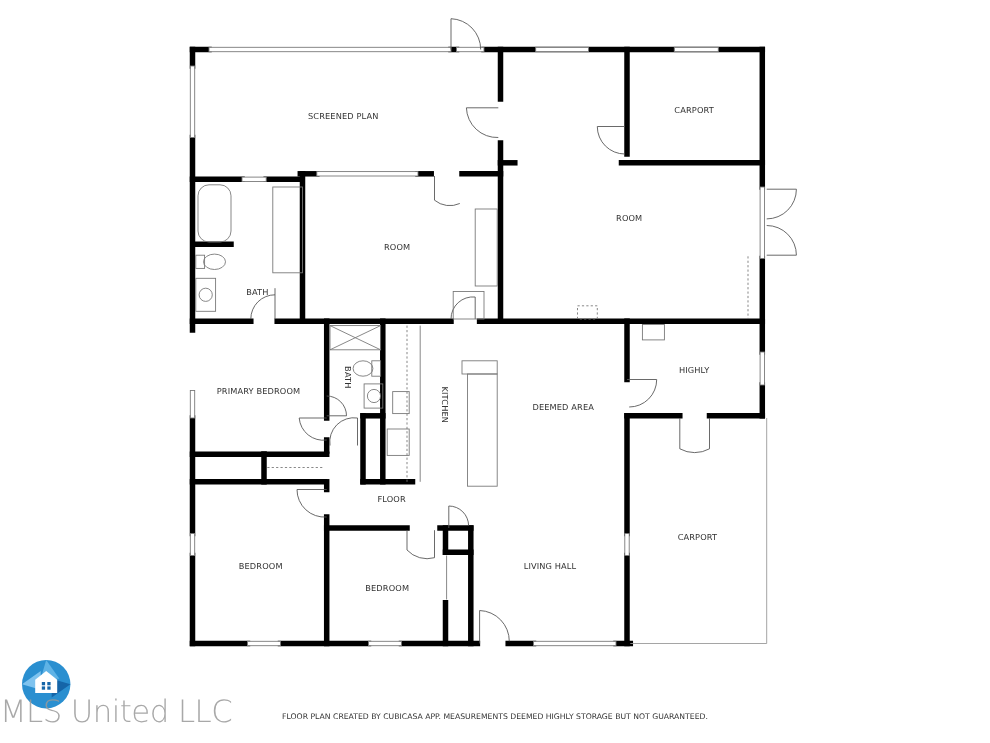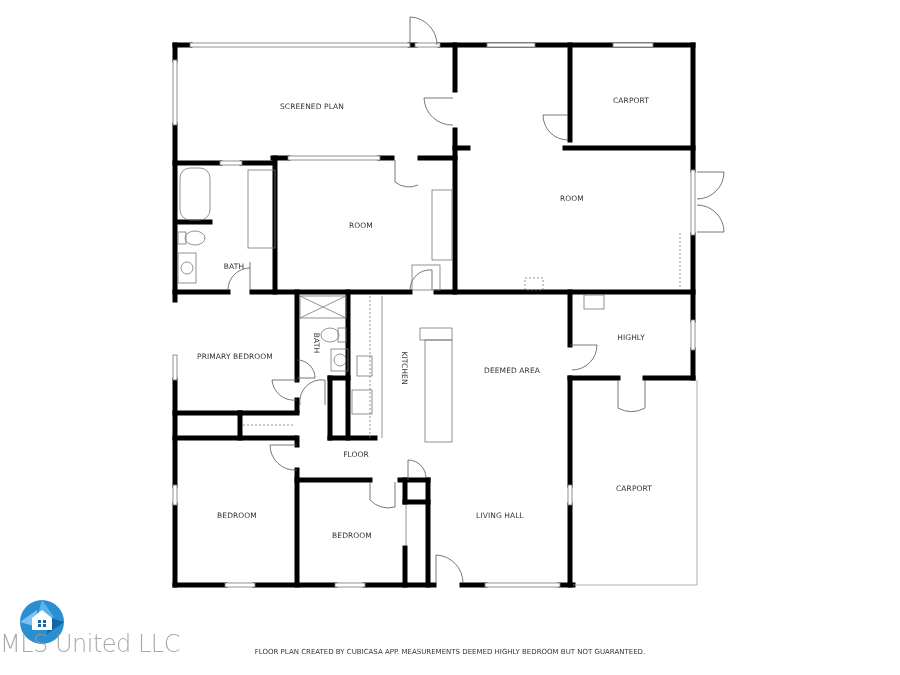--- a/index.html
+++ b/index.html
@@ -1,21 +1,21 @@
 <!DOCTYPE html>
 <html><head>
 <meta charset="utf-8">
 <style>
   html, body { margin:0; padding:0; background:#ffffff; }
   body { width:900px; height:675px; position:relative; overflow:hidden; font-family:"DejaVu Sans", sans-serif; }
   #plan { position:absolute; left:0; top:0; }
   .label { position:absolute; font-family:"DejaVu Sans", sans-serif; font-size:7.5px; color:#333; letter-spacing:0.1px; white-space:nowrap; transform:translate(-50%,-50%); }
   .label.vert { transform:translate(-50%,-50%) rotate(90deg); }
   .footer { position:absolute; left:450px; top:652px; transform:translate(-50%,-50%); font-family:"DejaVu Sans", sans-serif; font-size:7px; color:#333; white-space:nowrap; }
-  .logo-text { position:absolute; left:0; top:630px; font-family:"DejaVu Sans", sans-serif; font-size:24px; color:#9a9a9a; letter-spacing:-0.5px; font-weight:300; opacity:0.85; }
+  .logo-text { position:absolute; left:0; top:630px; font-family:"DejaVu Sans", sans-serif; font-size:28px; color:#9a9a9a; letter-spacing:-0.5px; font-weight:300; opacity:0.85; }
 </style>
 </head>
 <body>
 
 <svg id="plan" width="900" height="675" viewBox="0 0 900 675" xmlns="http://www.w3.org/2000/svg">
 
   <g stroke="#000" stroke-width="5" fill="none" stroke-linecap="square">
 
     <line x1="175" y1="45" x2="190" y2="45"></line>
     <line x1="410" y1="45" x2="415" y2="45"></line>
@@ -192,13 +192,13 @@
 <div class="label vert" style="left:404px;top:368px">KITCHEN</div>
 <div class="label" style="left:512px;top:370px">DEEMED AREA</div>
 <div class="label" style="left:631px;top:337px">HIGHLY</div>
 <div class="label" style="left:356px;top:454px">FLOOR</div>
 <div class="label" style="left:237px;top:515px">BEDROOM</div>
 <div class="label" style="left:352px;top:535px">BEDROOM</div>
 <div class="label" style="left:500px;top:515px">LIVING HALL</div>
 <div class="label" style="left:634px;top:488px">CARPORT</div>
 
 <div class="logo-text">MLS United LLC</div>
-<div class="footer">FLOOR PLAN CREATED BY CUBICASA APP. MEASUREMENTS DEEMED HIGHLY BEDROOM BUT NOT GUARANTEED.</div>
+<div class="footer">FLOOR PLAN CREATED BY CUBICASA APP. MEASUREMENTS DEEMED HIGHLY STORAGE BUT NOT GUARANTEED.</div>
 
 </body></html>

